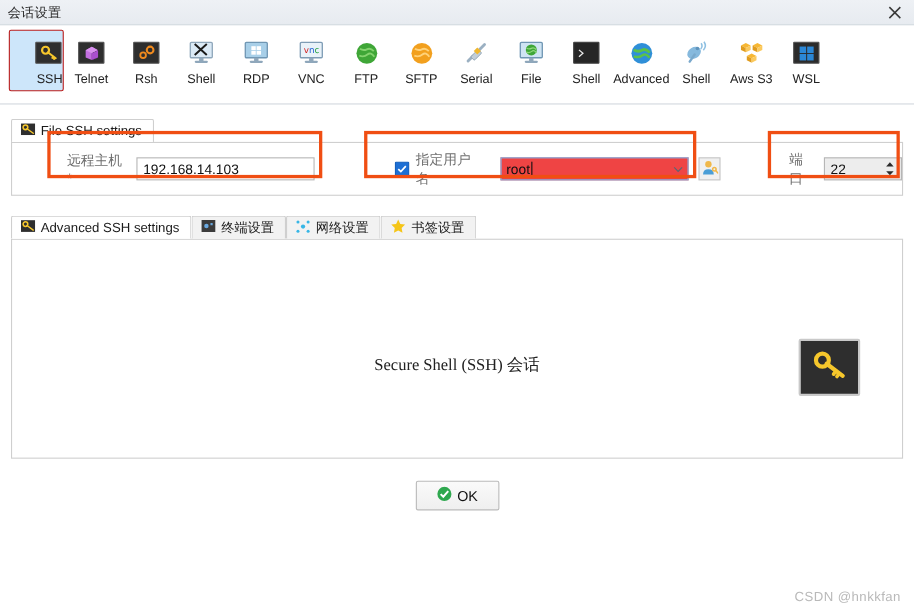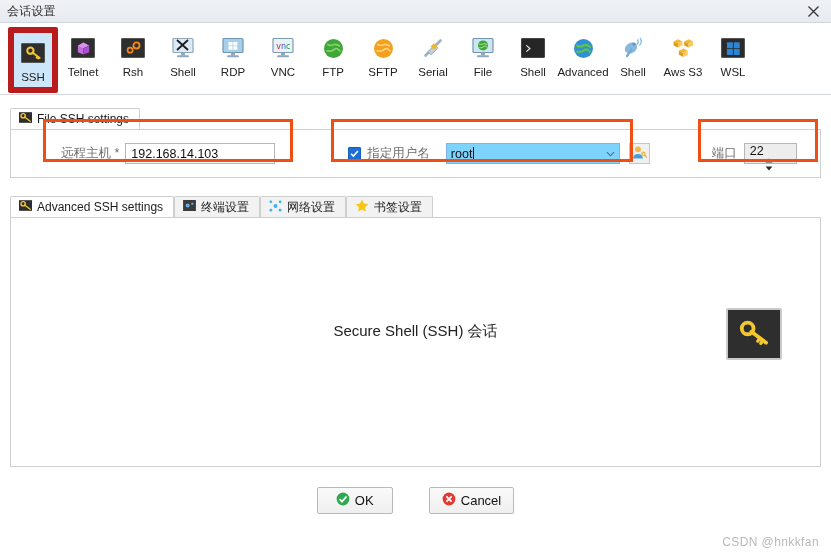--- a/index.html
+++ b/index.html
@@ -48,21 +48,22 @@
     width:50px;
     display:flex;flex-direction:column;align-items:center;
     padding-top:7px;padding-bottom:4px;
     cursor:pointer;
     border:1px solid transparent;
     border-radius:2px;
     box-sizing:border-box;
   }
   .tool.sel{
     background:#cde6fa;
-    border:6px solid #b91c1c;
+    border:1px solid #b91c1c;
+    align-items:flex-end;
   }
   .tool .glyph{
     width:26px;height:26px;
     display:flex;align-items:center;justify-content:center;
     margin-bottom:5px;
   }
   .tool .lbl{
     font-size:11.5px;
     color:#222;
     white-space:nowrap;
@@ -138,21 +139,21 @@
     border:1px solid #1560bd;
     border-radius:1px;
     display:inline-flex;align-items:center;justify-content:center;
     cursor:pointer;
     box-sizing:border-box;
   }
   .combo{
     display:flex;align-items:center;
     height:21px;
     border:1px solid #7eb4ea;
-    background:#7dd3fc;
+    background:#ef4444;
     box-sizing:border-box;
   }
   .combo .ctext{
     flex:1;
     padding:0 4px;
     font-size:12.5px;
     color:#101010;
     position:relative;
   }
   .caret{
@@ -173,21 +174,20 @@
     display:flex;align-items:center;justify-content:center;
     cursor:pointer;
     box-sizing:border-box;
   }
   .spin{
     display:flex;align-items:center;
     height:21px;
     border:1px solid #b6b6b6;
     background:#ededed;
     box-sizing:border-box;
-    flex-direction:column;
   }
   .spin .sval{
     width:46px;
     display:flex;align-items:center;
     padding-left:5px;
     font-size:12.5px;color:#101010;
   }
   .spin .sbtns{
     width:15px;
     display:flex;flex-direction:column;justify-content:center;align-items:center;
@@ -199,22 +199,23 @@
   .redbox{
     position:absolute;
     border:3px solid #f04e13;
     box-sizing:border-box;
     pointer-events:none;
     z-index:5;
   }
 
   
   .bigpanel{
-    height:250px;
+    height:200px;
     position:relative;
+    font-family:Liberation Serif, serif;
   }
   .centertext{
     position:absolute;
     left:0;right:0;top:104px;
     text-align:center;
     font-size:15px;
     color:#222;
   }
   .keybox{
     position:absolute;
@@ -472,21 +473,21 @@
         </svg>
       </span>
       <span>File SSH settings</span>
     </div>
   </div>
 
   <div class="tabpanel">
     <div class="basicrow">
 
       <span class="fieldlabel" style="margin-left:50px;">远程主机 *</span>
-      <input class="inp" style="width: 150px; margin-left: 6px;" value="192.168.14.103">
+      <input class="inp" style="width: 162px; margin-left: 6px;" value="192.168.14.103">
 
       <span class="chk" style="margin-left:73px;">
         <svg width="9" height="9" viewBox="0 0 10 10">
             <path d="M1.2 5.2 L3.8 7.8 L8.8 2.2" stroke="#ffffff" stroke-width="1.7" fill="none"></path>
           </svg>
       </span>
       <span class="fieldlabel" style="margin-left:6px;">指定用户名</span>
 
       <div class="combo" style="width:174px;margin-left:16px;">
         <span class="ctext"><span>root</span><span class="caret"></span></span>
@@ -591,26 +592,17 @@
   <div class="footer">
     <div class="btn">
       <span>
         <svg width="14" height="14" viewBox="0 0 14 14">
           <circle cx="7" cy="7" r="6.4" fill="#2fa84f"></circle>
           <path d="M3.6 7.2 L6 9.6 L10.5 4.5" stroke="#ffffff" stroke-width="1.8" fill="none"></path>
         </svg>
       </span>
       <span>OK</span>
     </div>
-    <div class="btn">
-      <span>
-        <svg width="14" height="14" viewBox="0 0 14 14">
-          <circle cx="7" cy="7" r="6.4" fill="#e23b2e"></circle>
-          <path d="M4.4 4.4 L9.6 9.6 M9.6 4.4 L4.4 9.6" stroke="#ffffff" stroke-width="1.8" fill="none"></path>
-        </svg>
-      </span>
-      <span>Cancel</span>
-    </div>
   </div>
 
 </div>
 
 <div class="watermark">CSDN @hnkkfan</div>
 
 </body></html>

